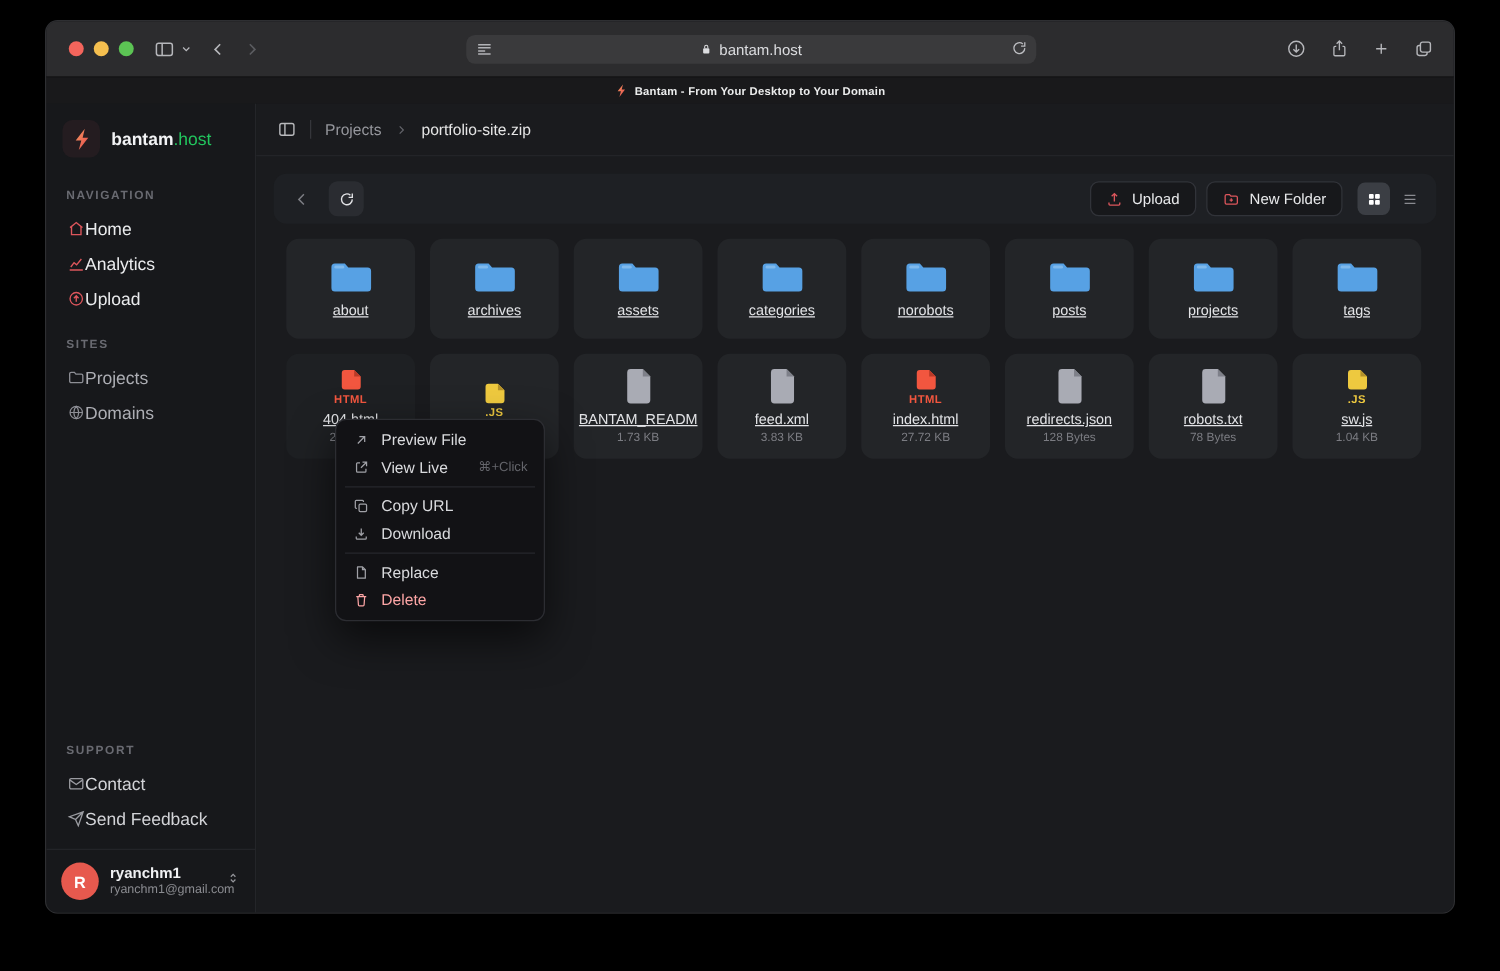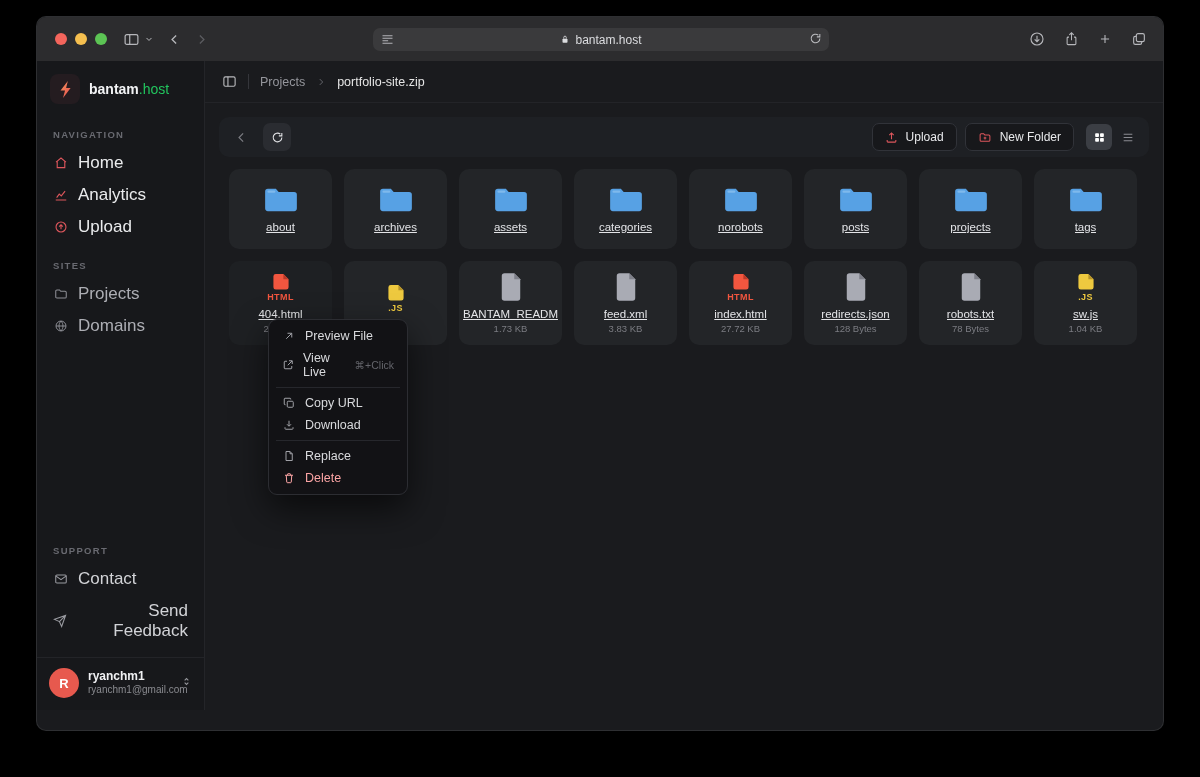--- a/index.html
+++ b/index.html
@@ -37,21 +37,21 @@
   
   .app { display:flex; height:649px; }
 
   .sidebar { width:168px; background:#17181b; border-right:1px solid #242529; display:flex; flex-direction:column; flex:none; }
   .logo-row { display:flex; align-items:center; gap:9px; padding:13px 13px 8px; }
   .logo-badge { width:30px; height:30px; border-radius:8px; background:#241c20;
     display:flex; align-items:center; justify-content:center; }
   .brand { font-size:14px; font-weight:700; color:#f2f3f5; }
   .brand .tld { font-weight:400; color:#22c55e; }
   .side-label { padding:17px 16px 7px; font-size:9.5px; font-weight:700; letter-spacing:1.3px; color:#696a71; }
-  .side-item { display:flex; align-items:center; gap:10px; padding:6px 16px; font-size:17px; cursor:default;text-align:right; }
+  .side-item { display:flex; align-items:center; padding:6px 16px; font-size:14px; cursor:default;text-align:right; }
   .side-item .ic { width:15px; display:flex; justify-content:center; }
   .side-item.accent .ic { color:#dd565c; }
   .side-item.accent { color:#eaebed; }
   .side-item.muted .ic { color:#8d8e95; }
   .side-item.muted { color:#adaeb4; }
   .side-item.soft .ic { color:#9a9ba1; }
   .side-item.soft { color:#d2d3d7; }
   .side-spacer { flex:1; }
   .user-row { border-top:1px solid #232428; margin-top:10px; padding:10px 12px 12px; display:flex; align-items:center; gap:9px; }
   .avatar { width:30px; height:30px; border-radius:50%; background:#e7594e; color:#fff;
@@ -87,21 +87,21 @@
   .card.filecard { height:84px; }
   .card.targeted { background:#1e2023; }
   .card-label { font-size:11.5px; color:#e3e4e7; margin-top:8px; max-width:95px; white-space:nowrap; overflow:hidden;text-decoration:underline; }
   .filecard .card-label { margin-top:6px; }
   .card-size { font-size:9.5px; color:#7b7c82; margin-top:3px; }
   .badge-txt { font-size:9px; font-weight:800; letter-spacing:.4px; margin-top:1px; }
   .badge-txt.html { color:#f2563f; }
   .badge-txt.js { color:#eec93f; }
 
   
-  .ctx-menu { position:absolute; left:231px; top:302px; width:140px; background:#121215;
+  .ctx-menu { position:absolute; left:231px; top:318px; width:168px; background:#121215;
     border:1px solid #2c2d32; border-radius:9px; padding:5px; z-index:50;
     box-shadow:0 14px 34px rgba(0,0,0,.6); }
   .ctx-item { display:flex; align-items:center; gap:9px; padding:4px 8px; border-radius:5px;
     font-size:12.5px; color:#d9dadd; }
   .ctx-item .ic { width:14px; display:flex; justify-content:center; color:#a0a1a7; }
   .ctx-item.danger, .ctx-item.danger .ic { color:#fca5a5; }
   .ctx-shortcut { margin-left:auto; font-size:10.5px; color:#64656b; }
   .ctx-div { height:1px; background:#26272c; margin:4px 2px; }
 </style>
 </head>
@@ -211,20 +211,26 @@
         </span>
         <span class="chrome-ic">
           <svg width="16" height="16" viewBox="0 0 24 24" fill="none" stroke="currentColor" stroke-width="1.7">
               <rect x="8" y="4" width="12" height="12" rx="2.5"></rect>
               <path d="M16 16v1.5A2.5 2.5 0 0 1 13.5 20h-7A2.5 2.5 0 0 1 4 17.5v-7A2.5 2.5 0 0 1 6.5 8H8"></path>
             </svg>
         </span>
       </div>
     </div>
 
+    <div class="banner">
+      <svg width="10" height="11" viewBox="0 0 22 24">
+          <use href="#boltPath" fill="url(#boltGrad)"></use>
+        </svg>
+      <span class="banner-text">Bantam - From Your Desktop to Your Domain</span>
+    </div>
 
     <div class="app">
 
       <div class="sidebar">
         <div class="logo-row">
           <span class="logo-badge">
             <svg width="17" height="19" viewBox="0 0 22 24">
                 <use href="#boltPath" fill="url(#boltGrad)"></use>
               </svg>
           </span>

